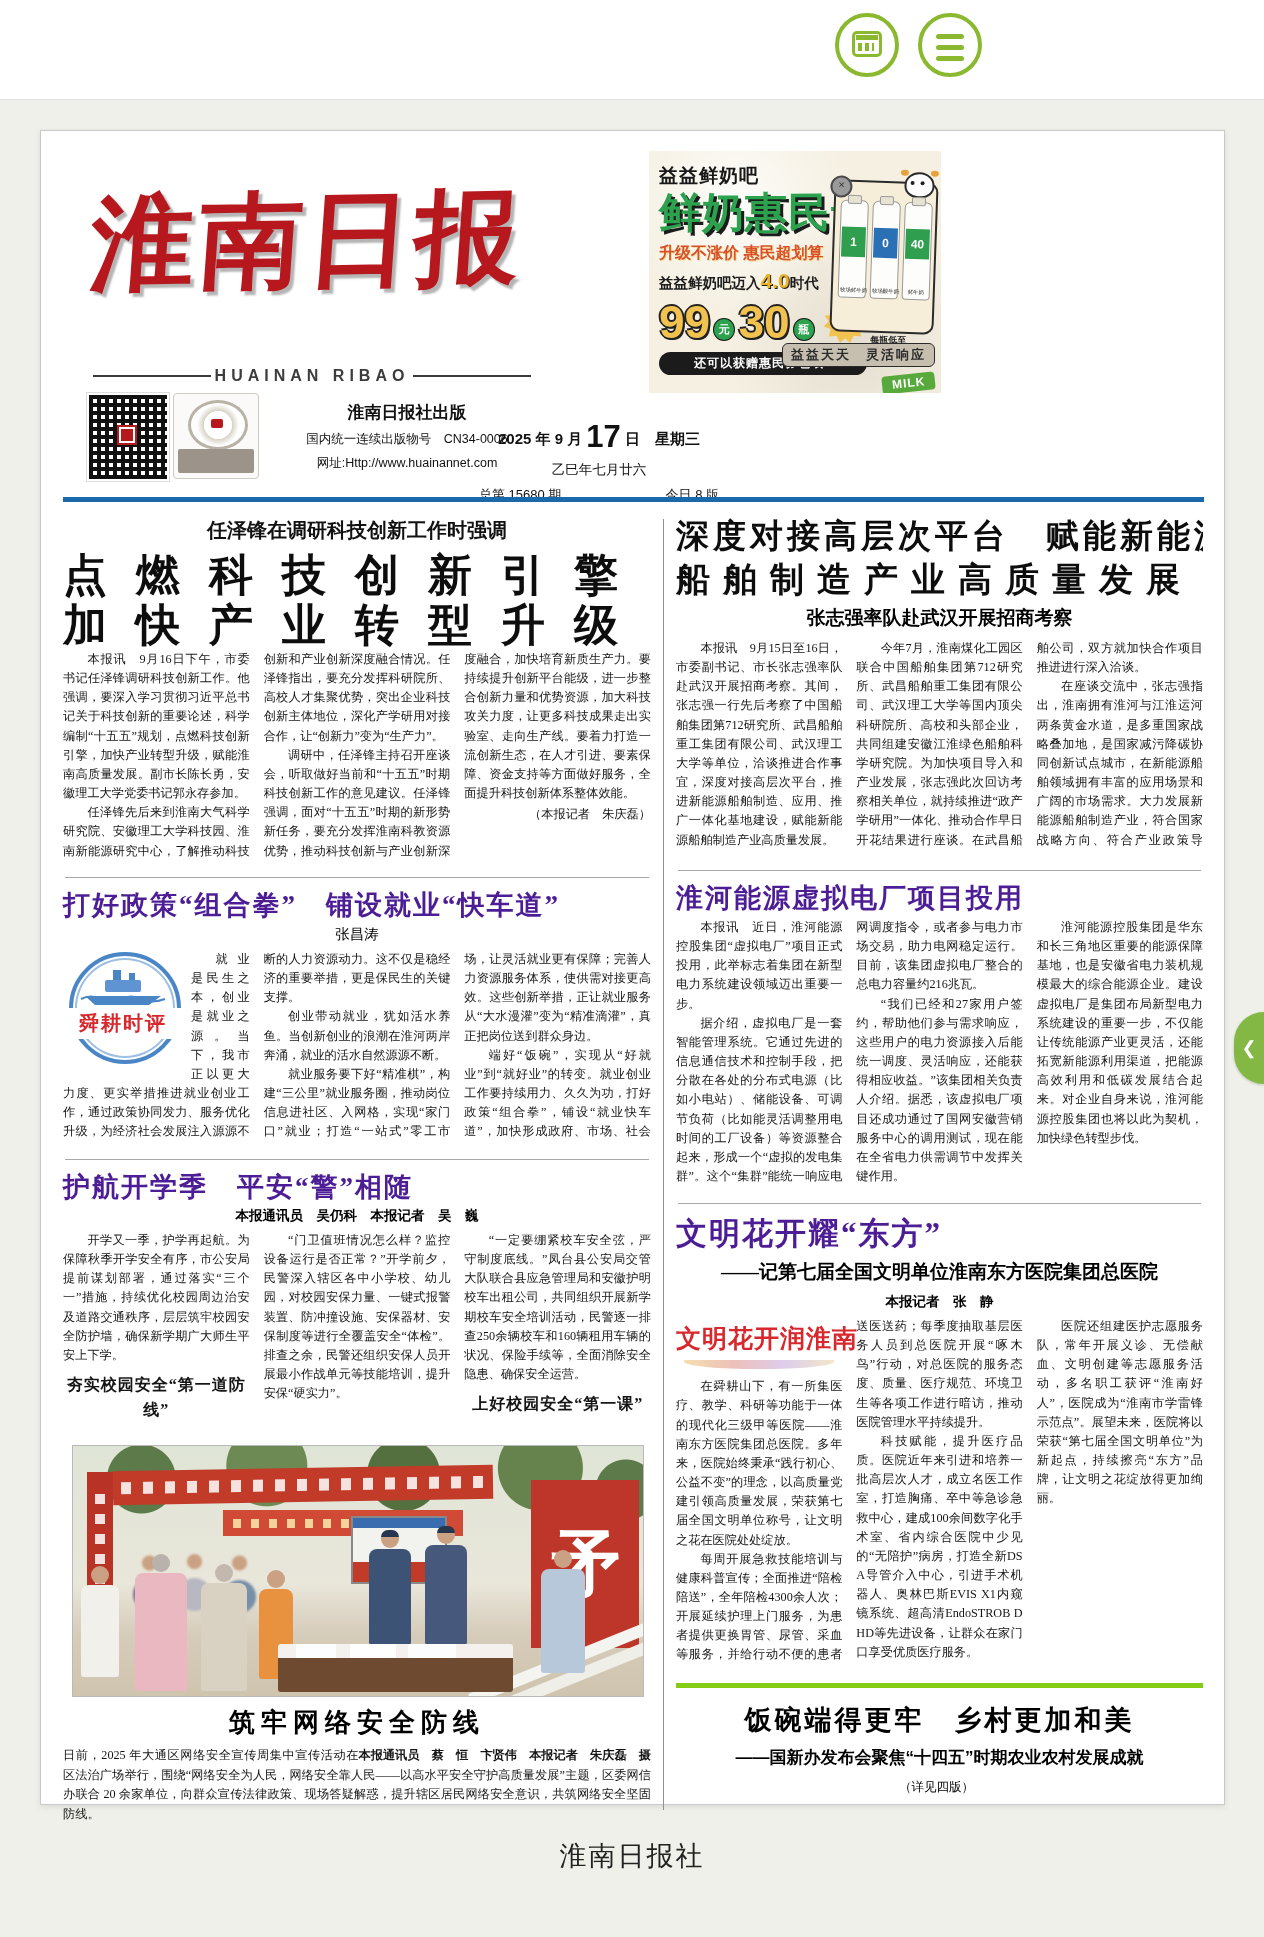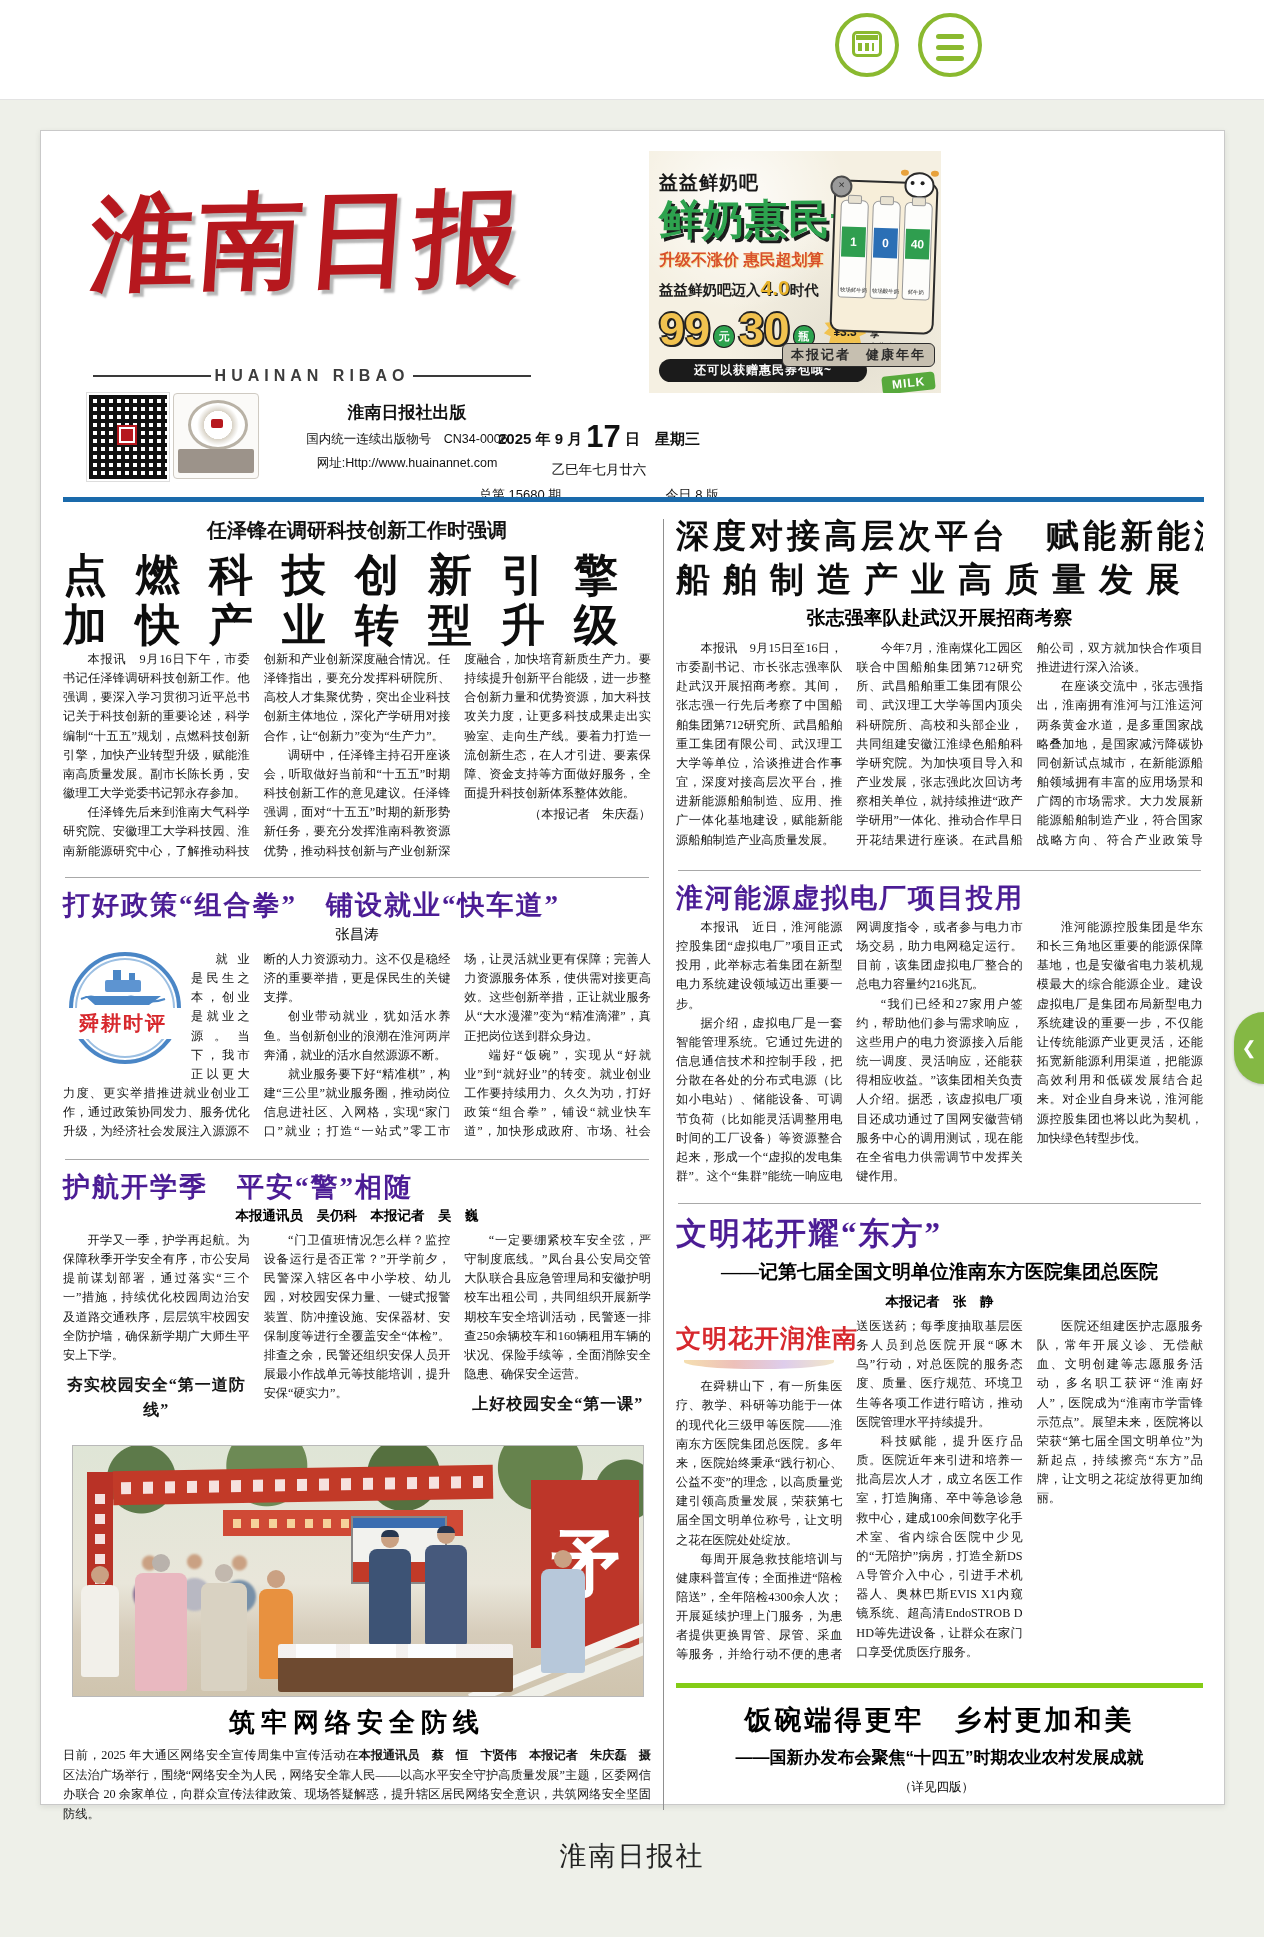--- a/index.html
+++ b/index.html
@@ -34,21 +34,21 @@
   .qr2 .band{position:absolute;left:4px;bottom:5px;right:4px;height:24px;background:#9c938a;border-radius:2px;}
   .pubinfo{position:absolute;left:228px;top:270px;width:276px;text-align:center;color:#111;}
   .pub1{font-weight:bold;font-size:17px;}
   .pub2,.pub3{font-size:12.5px;margin-top:7px;}
   .dateinfo{position:absolute;left:432px;top:264px;width:252px;text-align:center;color:#111;margin-top:24px;}
   .date-l1{font-size:15px;font-weight:bold;white-space:nowrap;}
   .date-l1 .day{font-size:31px;font-weight:900;vertical-align:-3px;letter-spacing:0;}
   .date-l2{font-size:13.5px;margin-top:6px;}
   .date-l3{font-size:13px;margin-top:7px;display:flex;justify-content:space-between;padding:0 6px;}
   
-  .ad{position:absolute;left:608px;top:20px;width:292px;height:242px;background:#f5f0e2;box-sizing:border-box;padding:19px 10px;overflow:hidden;
+  .ad{position:absolute;left:608px;top:20px;width:292px;height:242px;background:#f5f0e2;box-sizing:border-box;padding:12px 10px;overflow:hidden;
       background-image:radial-gradient(circle at 30% 20%,rgba(255,255,255,.8),transparent 40%),radial-gradient(circle at 70% 80%,rgba(210,205,190,.5),transparent 45%);}
   .ad-brand{font-weight:900;font-size:19px;color:#181818;letter-spacing:1px;}
   .ad-title{font-weight:900;font-size:42px;line-height:1.05;color:#2da24e;letter-spacing:1px;text-shadow:3px 3px 0 #1c1c1c;margin-top:2px;}
   .ad-sub{font-weight:900;font-size:16px;color:#d8502a;margin-top:8px;text-shadow:1px 1px 0 #f6e3a0;}
   .ad-era{font-weight:900;font-size:14.5px;color:#1d1d1d;margin-top:5px;}
   .ad-era .num{font-size:21px;color:#e8b32a;text-shadow:1px 1px 0 #1c1c1c;}
   .ad-price{display:flex;align-items:center;margin-top:4px;}
   .ad-price .big{font-weight:900;font-size:46px;color:#f1c24f;line-height:1;text-shadow:-2px 0 #222,2px 0 #222,0 -2px #222,0 2px #222,2px 2px #222;}
   .unit-circle{width:21px;height:21px;border-radius:50%;background:#2da24e;color:#fff;font-size:11px;font-weight:bold;display:flex;align-items:center;justify-content:center;margin:14px 3px 0 3px;border:1.5px solid #1c1c1c;}
   .star{width:44px;height:40px;margin:6px 0 0 6px;background:#f1c24f;clip-path:polygon(50% 0,61% 14%,78% 6%,80% 24%,98% 26%,88% 40%,100% 52%,84% 60%,88% 78%,70% 76%,62% 94%,50% 82%,38% 94%,30% 76%,12% 78%,16% 60%,0 52%,12% 40%,2% 26%,20% 24%,22% 6%,39% 14%);display:flex;align-items:center;justify-content:center;font-weight:900;font-size:12px;color:#1c1c1c;}
@@ -222,21 +222,21 @@
             <div class="bottle b2">
               <div class="band">0</div>
                 <div class="blabel">牧场酸牛奶</div>
             </div>
             <div class="bottle b3">
               <div class="band">40</div>
                 <div class="blabel">鲜牛奶</div>
             </div>
           </div>
         </div>
-        <div class="ad-slogan">本报记者　健康年年</div>
+        <div class="ad-slogan">益益天天　灵活响应</div>
         <div class="milk-flag">MILK</div>
       </div>
     </div>
 
     <div class="bluebar"></div>
 
     <div class="content">
 
       <div class="lcol">
         <div class="kicker">任泽锋在调研科技创新工作时强调</div>

